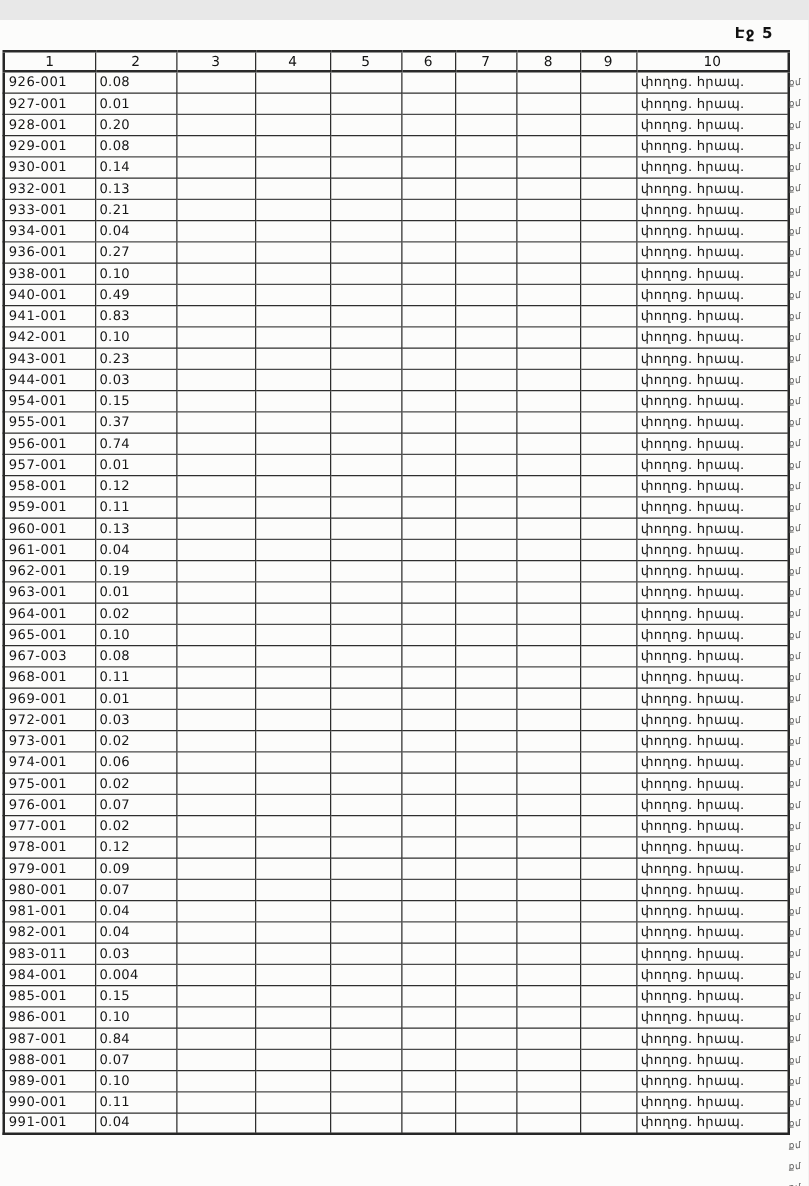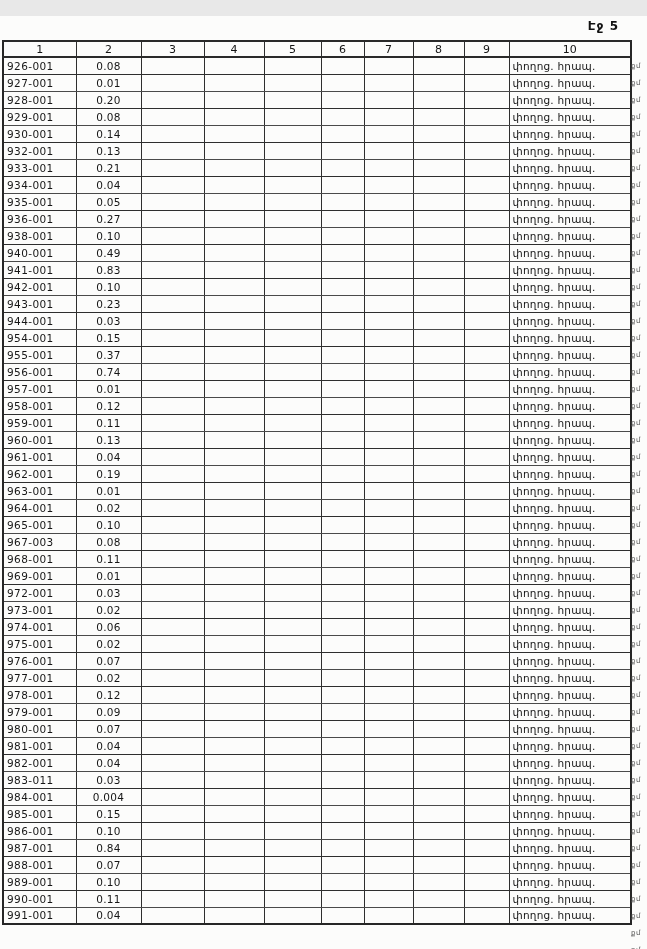--- a/index.html
+++ b/index.html
@@ -45,21 +45,21 @@
     height: 16px;
     font-weight: normal;
     text-align: center;
     font-size: 11px;
     border-top: 2px solid #2a2a2a;
     border-bottom: 2px solid #2a2a2a;
     color: #141414;
   }
   table.scan-table { border: 2px solid #262626; }
   td.cell-id { text-align: left; letter-spacing: 0.4px; }
-  td.cell-value { text-align: center; letter-spacing: 0.3px; }
+  td.cell-value { letter-spacing: 0.3px; }
   td.cell-category { text-align: left; font-size: 10px; letter-spacing: 0.2px; }
   
   table.scan-table tbody tr:nth-child(even) td { border-bottom-color: #4a4a4a; }
   .margin-notes {
     position: absolute;
     left: 631px;
     top: 41px;
     width: 16px;
   }
   .margin-note {
@@ -196,32 +196,20 @@
       <td></td>
       <td></td>
       <td></td>
       <td></td>
       <td></td>
       <td></td>
       <td></td>
       <td class="cell-category">փողոց. հրապ.</td>
     </tr>
         <tr>
-      <td class="cell-id">935-001</td>
-      <td class="cell-value">0.05</td>
-      <td></td>
-      <td></td>
-      <td></td>
-      <td></td>
-      <td></td>
-      <td></td>
-      <td></td>
-      <td class="cell-category">փողոց. հրապ.</td>
-    </tr>
-        <tr>
       <td class="cell-id">936-001</td>
       <td class="cell-value">0.27</td>
       <td></td>
       <td></td>
       <td></td>
       <td></td>
       <td></td>
       <td></td>
       <td></td>
       <td class="cell-category">փողոց. հրապ.</td>

